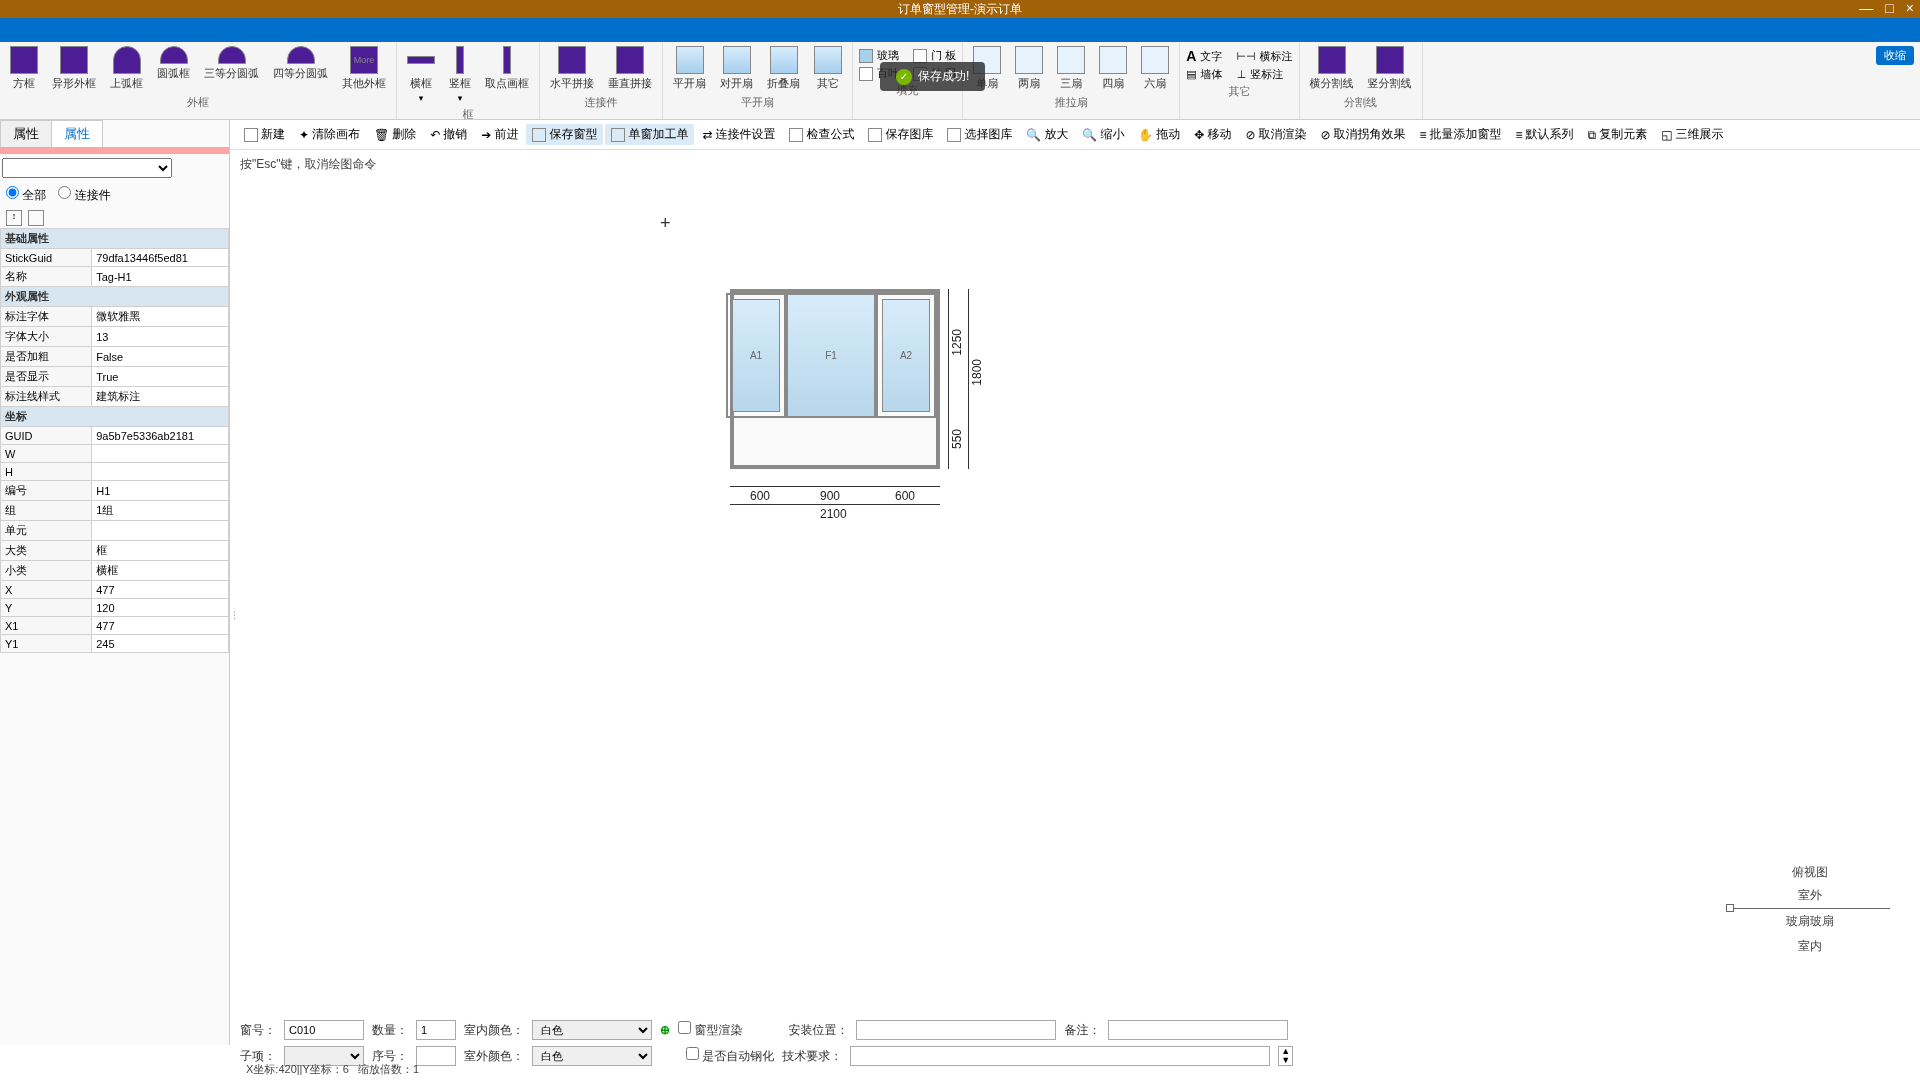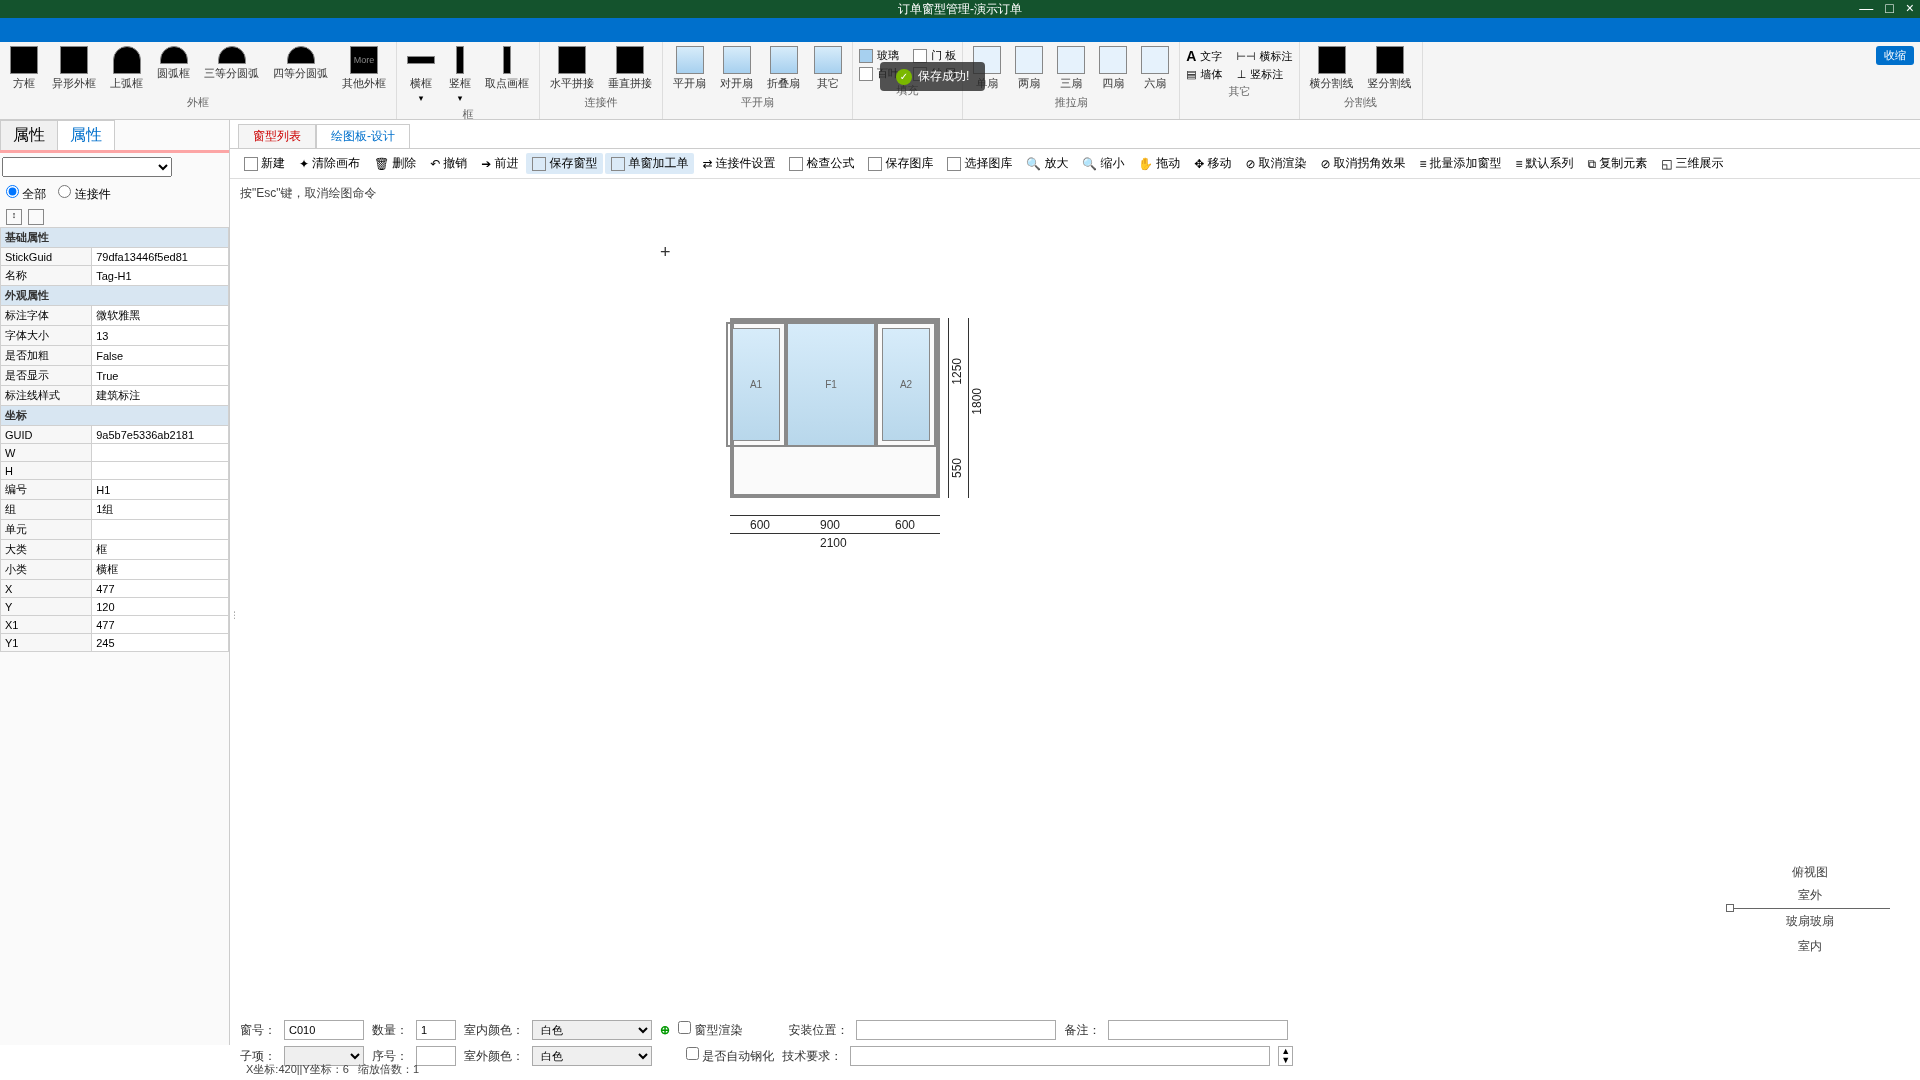--- a/index.html
+++ b/index.html
@@ -1,46 +1,46 @@
 <!DOCTYPE html>
 <html><head>
 <meta charset="utf-8">
 <style>
 * { margin: 0; padding: 0; box-sizing: border-box; font-family: "Microsoft YaHei", sans-serif; }
 body { background: #fff; font-size: 12px; overflow: hidden; width: 1920px; height: 1080px; position: relative; }
 
-.titlebar { background: #14532d; height: 18px; color: #fff; display: flex; align-items: center; position: relative; padding-left: 30px; }
+.titlebar { background: #a16207; height: 18px; color: #fff; display: flex; align-items: center; position: relative; padding-left: 30px; }
 .titlebar-title { position: absolute; left: 50%; transform: translateX(-50%); font-size: 12px; }
 .win-controls { position: absolute; right: 6px; top: 0; display: flex; gap: 12px; font-size: 14px; }
 
 .menubar { background: #0070cc; height: 24px; display: flex; }
 .menubar .tab { padding: 8px 16px; color: #ffffff; font-size: 12px; cursor: pointer; margin-top: 36px; }
 .menubar .tab.active { background: #0058a8; }
 
 .ribbon { background: #f5f5f5; border-bottom: 1px solid #ccc; height: 78px; display: flex; position: relative; }
 .ribbon-collapse { position: absolute; right: 6px; top: 4px; background: #0070cc; color: #fff; padding: 2px 8px; border-radius: 3px; font-size: 11px; }
 .ribbon-group { border-right: 1px solid #ddd; display: flex; flex-direction: column; align-items: center; padding: 2px 6px 0; }
 .ribbon-items { display: flex; gap: 6px; }
 .ribbon-item { display: flex; flex-direction: column; align-items: center; gap: 2px; cursor: pointer; padding: 2px 4px; }
-.ribbon-icon { width: 28px; height: 28px; border: 1px solid #888; background: #000000; display: flex; align-items: center; justify-content: center; }
+.ribbon-icon { width: 28px; height: 28px; border: 1px solid #888; background: #4c1d95; display: flex; align-items: center; justify-content: center; }
 .ribbon-icon.blue { background: linear-gradient(#d7ecfa,#a7d0ef); }
 .ribbon-icon.light { background: #e6f2fc; }
 .ribbon-label { font-size: 11px; color: #333; }
 .ribbon-group-label { font-size: 11px; color: #666; margin-top: 2px; text-align:center; }
 .ribbon-double { display: flex; flex-direction: column; gap: 3px; }
 .ribbon-inline { display: flex; align-items: center; gap: 4px; font-size: 11px; }
 .small-sq { width: 14px; height: 14px; border: 1px solid #888; background: #fff; }
 .small-sq.blue { background: #a7d0ef; }
 
 .toast { position: absolute; top: 62px; left: 880px; background: rgba(40,40,40,0.8); color: #fff; padding: 6px 16px; border-radius: 4px; font-size: 12px; display:flex; align-items:center; gap:6px; z-index:50;}
 .toast .check { width:16px; height:16px; border-radius:50%; background:#7ab800; color:#fff; display:flex; align-items:center; justify-content:center; font-size:10px;}
 
 .main { display: flex; height: calc(100% - 155px); }
 .left-panel { width: 230px; border-right: 1px solid #ccc; background: #fafafa; overflow:hidden; display:flex; flex-direction:column;}
-.left-tabs { display: flex; border-bottom: 3px solid #fca5a5; font-size:16px; }
+.left-tabs { display: flex; border-bottom: 7px solid #fca5a5; font-size:13px; }
 .left-tabs .lt { padding: 4px 12px; border: 1px solid #ccc; border-bottom:none; margin-right:-1px; background:#f0f0f0; }
 .left-tabs .lt.active { background:#fff; color:#0070cc; }
 .left-dd { margin:4px 2px; }
 .left-dd select { width:170px; height:20px; font-size:11px;}
 .left-radio { padding:4px 6px; display:flex; gap:12px; align-items:center; font-size:12px;}
 .left-icons { padding:2px 6px; display:flex; gap:6px; }
 .li-ic { width:16px; height:16px; border:1px solid #888; }
 
 .prop-table { width:100%; font-size:11px; border-collapse:collapse; }
 .prop-table td { border:1px solid #d0d0d0; padding:2px 4px; height:18px; }
@@ -359,24 +359,20 @@
           </tr>
       <tr>
             <td class="k">Y1</td>
             <td class="v">245</td>
           </tr>
     </tbody>
       </table>
   </div>
 
   <div class="canvas-area">
-    <div class="doc-tabs">
-      <div class="dt red">窗型列表</div>
-      <div class="dt active">绘图板-设计</div>
-    </div>
     <div class="toolbar">
       <div class="tbtn">
           <span class="ic"></span>
           <span>新建</span>
         </div>
       <div class="tbtn">
           <span>✦</span>
           <span>清除画布</span>
         </div>
       <div class="tbtn">

